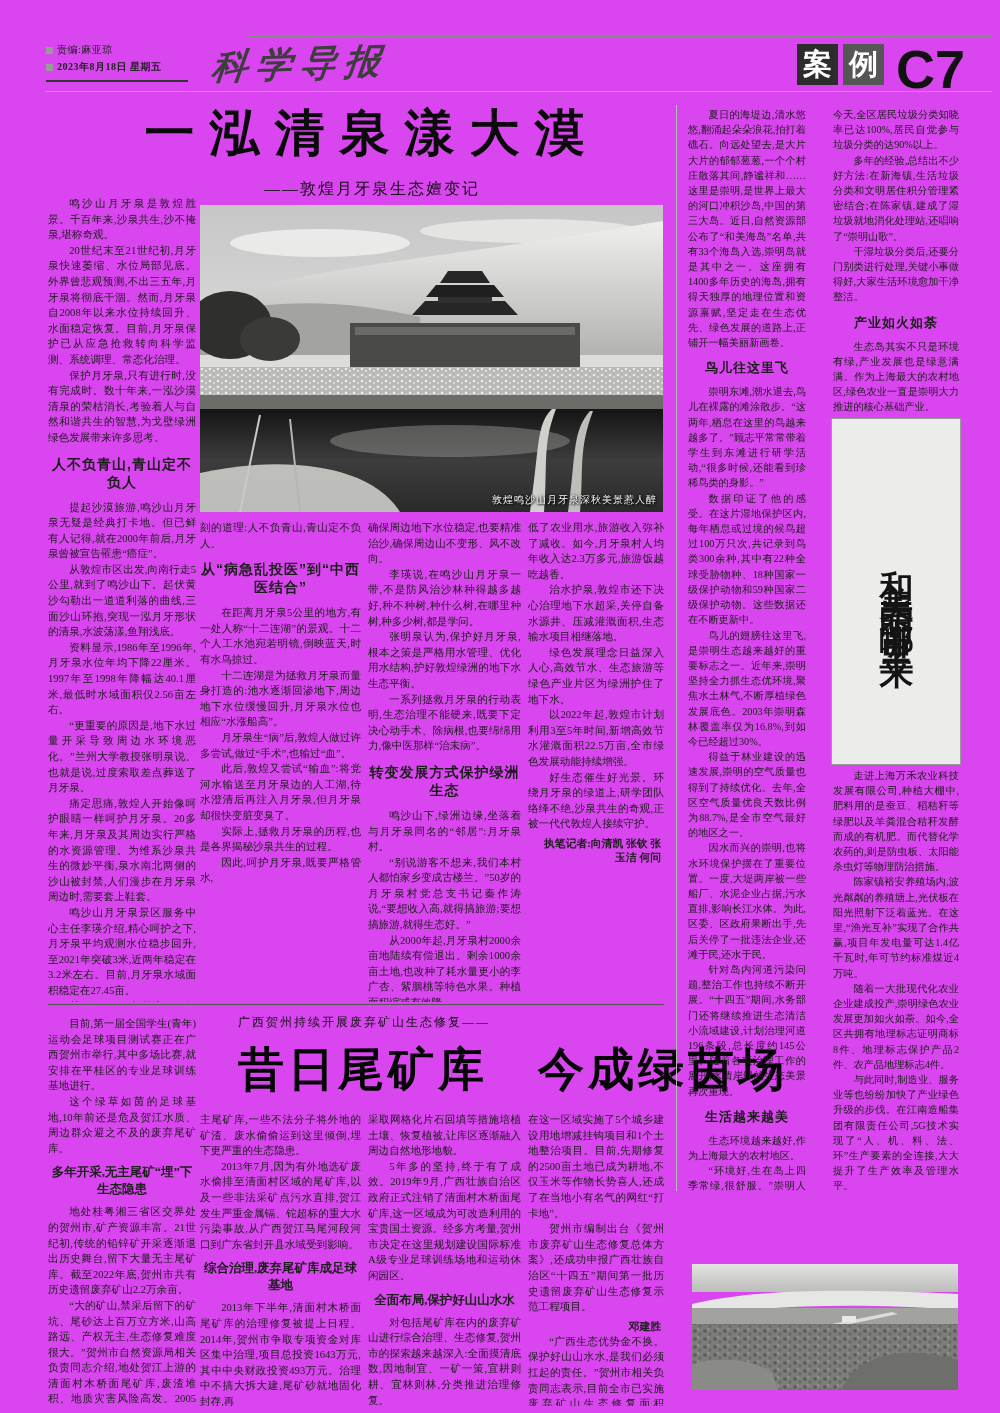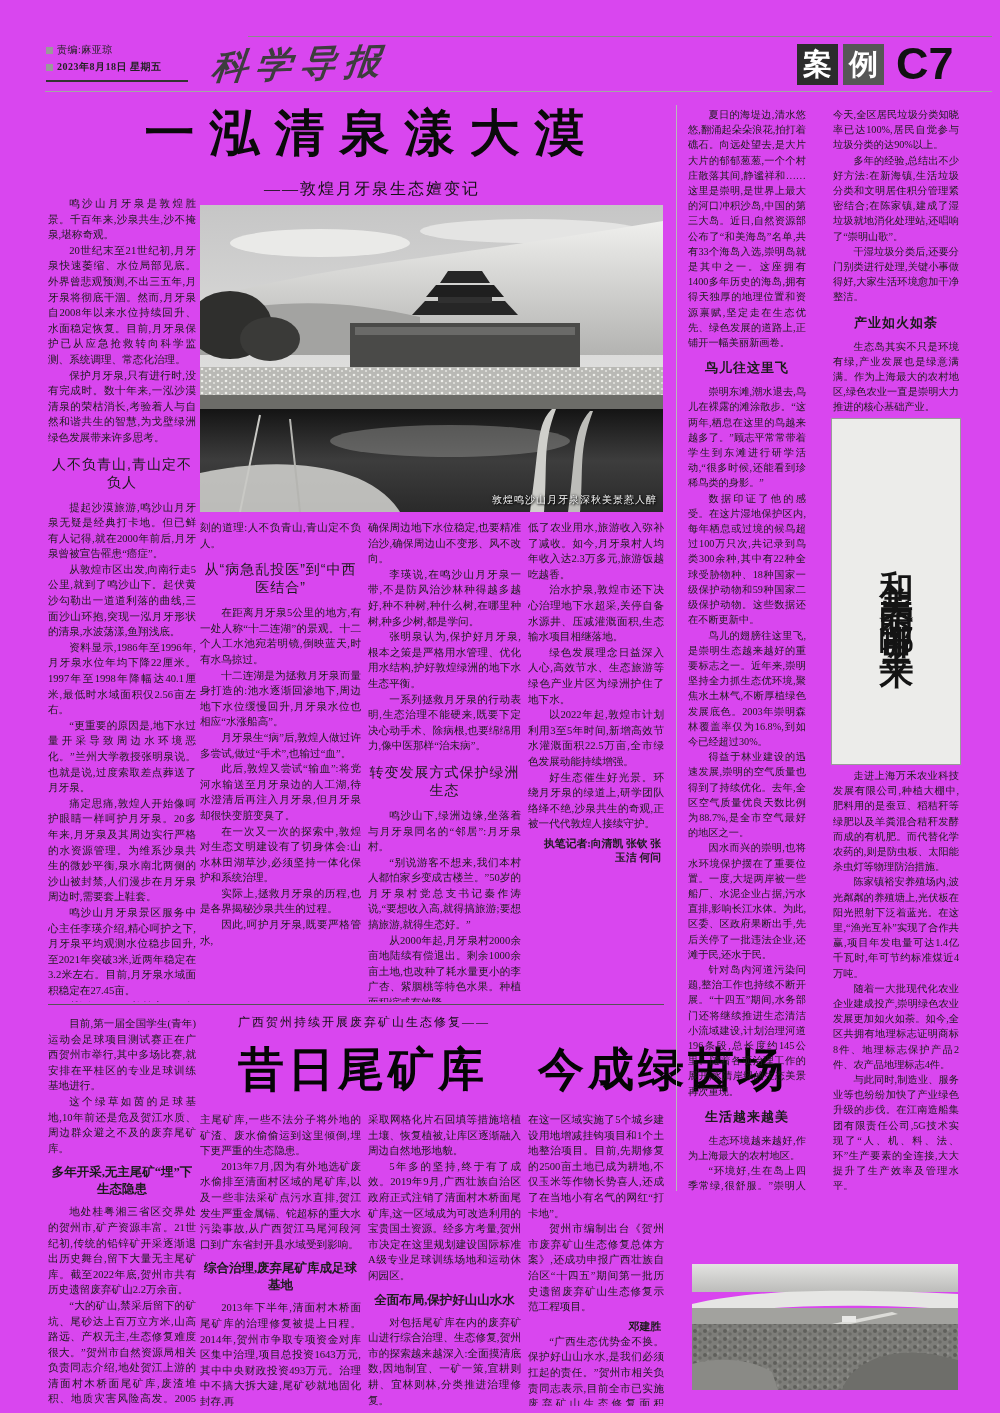--- a/index.html
+++ b/index.html
@@ -11,29 +11,29 @@
   .ed-line{font-size:10px;color:#222;letter-spacing:.5px;display:flex;align-items:center;gap:4px;}
   .sq{display:inline-block;width:7px;height:7px;background:#9a9a9a;}
   .date-line{font-weight:bold;font-family:Liberation Serif, serif;}
   .logo{font-family:"DejaVu Serif",serif;font-style:italic;font-weight:bold;font-size:36px;
         color:#3d3d3d;letter-spacing:8px;transform:skewX(-8deg) rotate(-2deg);}
   .secbox{display:inline-flex;gap:5px;}
   .secbox span{display:inline-flex;align-items:center;justify-content:center;width:41px;height:41px;
         color:#fff;font-weight:bold;font-size:29px;font-family:"Liberation Serif",serif;}
   .secbox span:first-child{background:#2c2c2c;}
   .secbox span:last-child{background:#565656;}
-  .pageno{font-family:"Liberation Sans",sans-serif;font-weight:bold;font-size:45px;color:#111;}
+  .pageno{font-family:"Liberation Sans",sans-serif;font-weight:bold;font-size:54px;color:#111;}
   
   .h1-main{font-family:"Liberation Sans","DejaVu Sans",sans-serif;font-weight:900;font-size:50px;
         letter-spacing:15px;text-align:center;color:#0a0a0a;white-space:nowrap;}
   .h1-deck{font-size:16px;letter-spacing:2px;text-align:center;color:#111;}
   .col{position:absolute;overflow:hidden;text-align:justify;}
   .col p{margin:0;font-size:10.6px;line-height:15.6px;text-indent:2em;}
   .col p.cont{text-indent:0;}
-  .a1 .subhead{font-family:"Liberation Sans","DejaVu Sans",sans-serif;font-weight:400;font-size:14px;
+  .a1 .subhead{font-family:"Liberation Sans","DejaVu Sans",sans-serif;font-weight:700;font-size:14px;
         text-align:center;letter-spacing:1px;margin:10px 0 8px;}
   .byline{text-align:right;font-weight:bold;font-size:10.8px;margin-top:5px;padding-right:3px;margin-left:16px;}
   
   .photo1{position:absolute;left:200px;top:205px;width:463px;height:307px;overflow:hidden;}
   .caption{position:absolute;right:6px;bottom:5px;font-size:10px;color:#f8f8f8;
         text-shadow:0 0 3px #000,1px 1px 2px #000;letter-spacing:1px;}
   
   .kicker{font-size:12px;letter-spacing:2px;text-align:left;color:#111;}
   .h2-main{font-family:"Liberation Serif",serif;font-weight:900;font-size:46px;letter-spacing:4px;
         text-align:center;color:#050505;white-space:nowrap;}
@@ -137,21 +137,20 @@
       <p>鸣沙山月牙泉景区服务中心主任李瑛介绍,精心呵护之下,月牙泉平均观测水位稳步回升,至2021年突破3米,近两年稳定在3.2米左右。目前,月牙泉水域面积稳定在27.45亩。</p>
       <p>截至8月12日,敦煌市2023年累计接待游客445万人次,相比2019年同期增长30%,相比2022年同期增长318%。其中,鸣沙山月牙泉接待游客207万人次,比2019年同期增长近39%,成为敦煌文旅产业的“台柱”。</p>
     </div>
   <div class="col a1" style="left:200px;top:520px;width:161px;height:482px;">
       <p class="cont">刻的道理:人不负青山,青山定不负人。</p>
       <div class="subhead">从“病急乱投医”到“中西医结合”</div>
       <p>在距离月牙泉5公里的地方,有一处人称“十二连湖”的景观。十二个人工水池宛若明镜,倒映蓝天,时有水鸟掠过。</p>
       <p>十二连湖是为拯救月牙泉而量身打造的:池水逐渐回渗地下,周边地下水位缓慢回升,月牙泉水位也相应“水涨船高”。</p>
       <p>月牙泉生“病”后,敦煌人做过许多尝试,做过“手术”,也输过“血”。</p>
       <p>此后,敦煌又尝试“输血”:将党河水输送至月牙泉边的人工湖,待水澄清后再注入月牙泉,但月牙泉却很快变脏变臭了。</p>
-      <p>在一次又一次的探索中,敦煌对生态文明建设有了切身体会:山水林田湖草沙,必须坚持一体化保护和系统治理。</p>
       <p>实际上,拯救月牙泉的历程,也是各界揭秘沙泉共生的过程。</p>
       <p>因此,呵护月牙泉,既要严格管水,</p>
     </div>
   <div class="col a1" style="left:368px;top:520px;width:153px;height:482px;">
       <p class="cont">确保周边地下水位稳定,也要精准治沙,确保周边山不变形、风不改向。</p>
       <p>李瑛说,在鸣沙山月牙泉一带,不是防风治沙林种得越多越好,种不种树,种什么树,在哪里种树,种多少树,都是学问。</p>
       <p>张明泉认为,保护好月牙泉,根本之策是严格用水管理、优化用水结构,护好敦煌绿洲的地下水生态平衡。</p>
       <p>一系列拯救月牙泉的行动表明,生态治理不能硬来,既要下定决心动手术、除病根,也要绵绵用力,像中医那样“治未病”。</p>
       <div class="subhead">转变发展方式保护绿洲生态</div>
       <p>鸣沙山下,绿洲边缘,坐落着与月牙泉同名的“邻居”:月牙泉村。</p>

